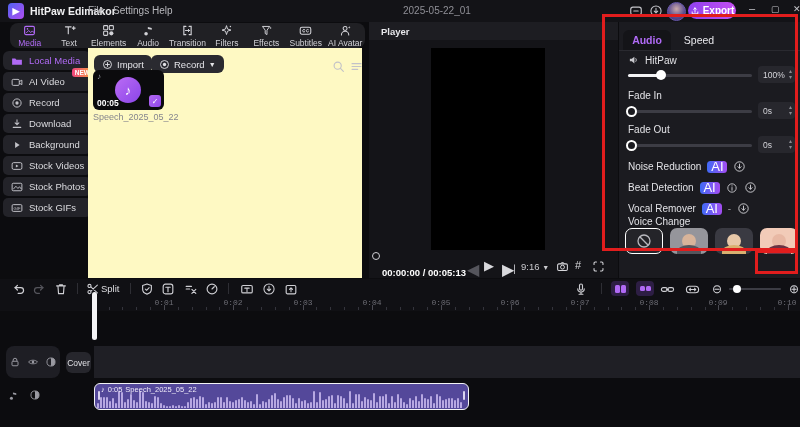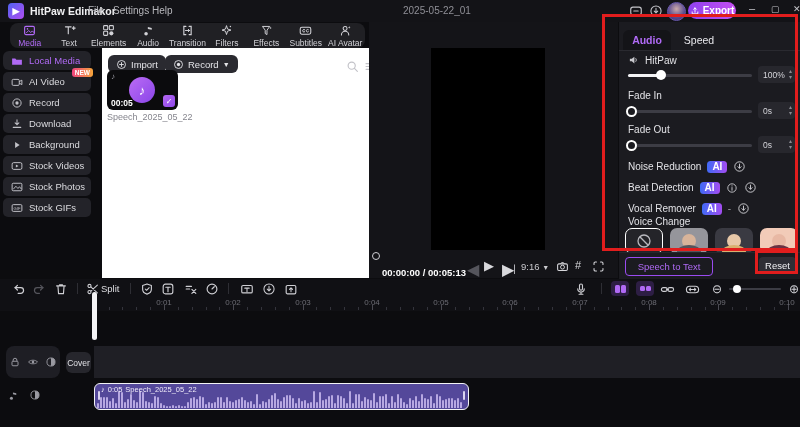--- a/index.html
+++ b/index.html
@@ -32,21 +32,21 @@
   
   .sideitem{left:3px;width:88px;height:19px;background:#232329;border-radius:5px;
             display:flex;align-items:center;gap:6px;padding-left:8px;box-sizing:border-box;
             font-size:9.5px;color:#dcdce0;}
   .sideitem .ic{color:#c2c2c8;}
   .sideitem.active{color:#b06af5;border-radius:6px;}
   .sideitem.active .ic{color:#b06af5;}
   .newbadge{position:absolute;right:-2px;top:-4px;background:linear-gradient(90deg,#f0447e,#f5a53a);
             color:#fff;font-size:6.5px;font-weight:bold;padding:1px 3px;border-radius:3px;}
   
-  .mediapanel{left:102px;top:48px;width:274px;height:230px;background:#ffffff;}
+  .mediapanel{left:88px;top:48px;width:274px;height:230px;background:#fef9c3;}
   .mbtn{position:absolute;top:7px;height:18px;background:#2a2a30;border-radius:6px;color:#e4e4e8;
         font-size:9.5px;display:flex;align-items:center;gap:4px;padding:0 8px;}
   .mbtn .ic{color:#e4e4e8;}
   .mediacard{position:absolute;left:5px;top:22px;width:71px;height:40px;background:#0b0b0d;border-radius:6px;}
   .mc-circle{position:absolute;left:22px;top:7px;width:26px;height:26px;border-radius:50%;
              background:linear-gradient(135deg,#bb6cf5,#8a45e8);display:flex;align-items:center;justify-content:center;
              color:#fff;font-size:13px;}
   .mc-dur{position:absolute;left:4px;bottom:2px;font-size:8.5px;font-weight:bold;color:#fff;}
   .mc-check{position:absolute;right:3px;bottom:3px;width:12px;height:12px;border-radius:3px;
             background:linear-gradient(135deg,#b468f2,#9048ea);color:#fff;font-size:8px;
@@ -71,21 +71,21 @@
   .plabel{position:absolute;font-size:10px;color:#e2e2e6;display:flex;align-items:center;gap:5px;}
   .plabel .ic{color:#cacace;}
   .track{position:absolute;height:3px;border-radius:2px;background:#3c3c44;}
   .track .fill{position:absolute;left:0;top:0;height:100%;border-radius:2px;background:#f2f2f4;}
   .knob{position:absolute;top:-4px;width:10px;height:10px;border-radius:50%;background:#fff;}
   .knob.ring{background:#1b1b20;border:2px solid #fff;width:7px;height:7px;top:-4px;}
   .valbox{position:absolute;width:37px;height:17px;background:#27272d;border-radius:4px;
           font-size:8.5px;color:#d5d5da;display:flex;align-items:center;justify-content:flex-start;padding-left:5px;box-sizing:border-box;}
   .steppers{position:absolute;right:3px;top:2px;display:flex;flex-direction:column;line-height:6px;font-size:6px;color:#8a8a92;}
   .aibadge{width:20px;height:12px;border-radius:3.5px;background:linear-gradient(90deg,#3f6af5,#a44df2);
-           color:#fff;font-size:10px;font-weight:bold;display:flex;align-items:center;justify-content:center;}
+           color:#fff;font-size:13px;font-weight:normal;display:flex;align-items:center;justify-content:center;}
   .airow{position:absolute;left:9px;display:flex;align-items:center;gap:6px;font-size:10px;color:#e2e2e6;}
   .airow .ic{color:#cacace;}
   .vthumb{position:absolute;top:206px;width:38px;height:26px;border-radius:7px;overflow:hidden;}
   .vthumb.sel{border:1.5px solid #fff;box-sizing:border-box;background:#242429;color:#b8b8be;
               display:flex;align-items:center;justify-content:center;}
   .face{position:absolute;left:50%;top:6px;transform:translateX(-50%);width:14px;height:14px;border-radius:50%;}
   .shoulder{position:absolute;left:50%;top:17px;transform:translateX(-50%);width:24px;height:14px;border-radius:50% 50% 0 0;}
   .bottomstrip{position:absolute;left:0;top:230px;width:181px;height:26px;background:#1b1b20;border-top:1px solid #26262c;}
   .sttbtn{position:absolute;left:6px;top:4px;width:86px;height:17px;border:1px solid #9a4bf0;border-radius:4px;
           color:#b06af5;font-size:9.5px;display:flex;align-items:center;justify-content:center;}
@@ -95,21 +95,21 @@
   .tltoolbar{left:0;top:279px;width:800px;height:19px;background:#101014;}
   .tbtn{position:absolute;top:2px;width:16px;height:16px;color:#cfcfd4;display:flex;align-items:center;justify-content:center;}
   .tbtn.dis{color:#55555c;}
   .tsep{position:absolute;top:4px;width:1px;height:11px;background:#2e2e34;}
   .splittxt{position:absolute;left:101px;top:4px;font-size:9.5px;color:#dedee2;}
   .ptoggle{position:absolute;top:2px;width:18px;height:15px;border-radius:4px;background:rgba(150,80,240,0.22);
            color:#b06af5;display:flex;align-items:center;justify-content:center;gap:1px;}
   .ptoggle i{width:5px;height:8px;background:#b06af5;border-radius:1.5px;font-style:normal;}
   .zslider{position:absolute;left:729px;top:9px;width:52px;height:2px;background:#3c3c44;border-radius:1px;}
   .zslider .knob{top:-3.5px;width:8px;height:8px;}
-  .ruler{left:0;top:298px;width:800px;height:13px;background:#101014;}
+  .ruler{left:0;top:298px;width:800px;height:13px;background:#101014;font-family:Liberation Mono, monospace;}
   .rlabel{position:absolute;top:0;font-size:8px;color:#6c6c74;transform:translateX(-50%);}
   .trackhdr{left:6px;top:346px;width:54px;height:32px;background:#1e1e24;border-radius:8px;
             display:flex;align-items:center;justify-content:space-around;color:#9a9aa2;}
   .trackhdr2{left:8px;top:388px;width:40px;height:14px;display:flex;align-items:center;gap:10px;color:#9a9aa2;}
   .coverbtn{left:66px;top:352px;width:25px;height:21px;background:#26262c;border-radius:6px;
             font-size:8.5px;color:#e0e0e4;display:flex;align-items:center;justify-content:center;}
   .vlane{left:94px;top:346px;width:706px;height:32px;background:#1f1f25;}
   .clip{left:94px;top:383px;width:375px;height:27px;background:#54489a;border:1.5px solid #f2f2f4;
         border-radius:6px;box-sizing:border-box;overflow:hidden;}
   .clip .handle{position:absolute;top:7px;width:2px;height:9px;background:#d8d2ee;border-radius:1px;}
@@ -513,20 +513,23 @@
     <div class="mediacard">
       <span class="mc-note">♪</span>
       <div class="mc-circle">♪</div>
       <span class="mc-dur">00:05</span>
       <span class="mc-check">✓</span>
     </div>
     <span class="mc-name">Speech_2025_05_22</span>
   </div>
 
   <div class="abs playerpanel">
+    <div class="playerhead">
+        <span>Player</span>
+      </div>
     <div class="video"></div>
     <span class="seekdot"></span>
     <div class="pctrl" style="left:13px">
       <span class="ptime">00:00:00</span>
       <span class="ptime sep">&nbsp;/&nbsp;</span>
       <span class="ptime tot">00:05:13</span>
     </div>
     <span class="abs pbtn" style="left:98px;top:238px;color:#55555c">◀</span>
     <span class="abs pbtn" style="left:115px;top:236px;font-size:13px">▶</span>
     <span class="abs pbtn" style="left:133px;top:238px">▶<span style="font-size:8px">▏</span></span>
@@ -655,28 +658,20 @@
       </div>
     <div class="vthumb" style="left:96px;background:#3a3a42">
         <span class="face" style="background:#e8c8a8"></span>
         <span class="shoulder" style="background:#d8b070"></span>
       </div>
     <div class="vthumb" style="left:141px;background:#f2cbb8">
         <span class="face" style="background:#e8b8a4"></span>
         <span class="shoulder" style="background:#6a3242"></span>
       </div>
 
-    <div class="bottomstrip">
-      <div class="sttbtn">
-          <span>Speech to Text</span>
-        </div>
-      <div class="resetbtn">
-          <span>Reset</span>
-        </div>
-    </div>
   </div>
 
   <div class="abs tltoolbar">
     <span class="tbtn" style="left:11px">
         <svg width="14" height="14">
           <use href="#i-undo"></use>
         </svg>
       </span>
     <span class="tbtn dis" style="left:31px">
         <svg width="14" height="14">

